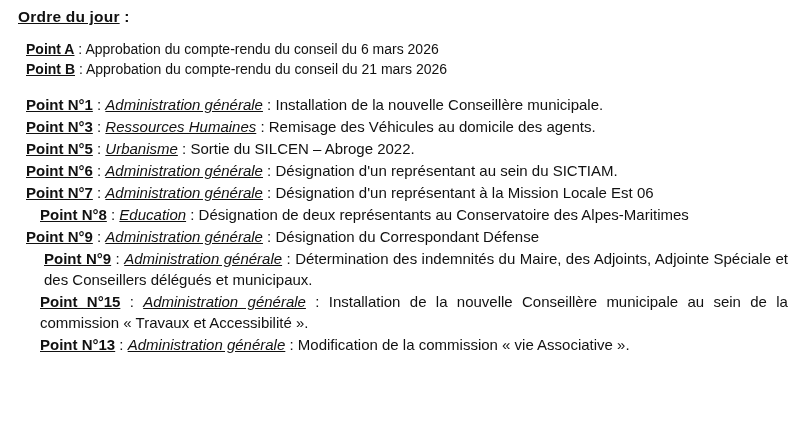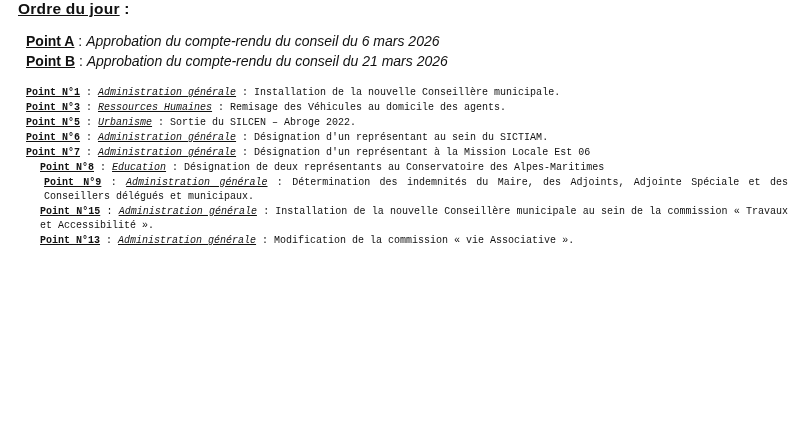--- a/index.html
+++ b/index.html
@@ -12,21 +12,21 @@
     background: #ffffff;
     font-family: "Liberation Sans", sans-serif;
     color: #111111;
     overflow: hidden;
   }
   .page {
     position: relative;
     width: 802px;
     height: 353px;
     box-sizing: border-box;
-    padding: 0 14px 0 18px;
+    padding: 8px 14px 0 18px;
   }
   .doc-title {
     font-size: 15.5px;
     font-weight: bold;
     margin: 0 0 14px 0;
     letter-spacing: 0.2px;
   }
   .doc-title .ul {
     text-decoration: underline;
   }
@@ -37,32 +37,30 @@
   .letter-line {
     font-size: 14px;
     line-height: 1.42;
     white-space: nowrap;
   }
   .letter-line .pt {
     font-weight: bold;
     text-decoration: underline;
   }
   .letter-line .desc {
-    font-style: italic;
   }
   .spacer {
     height: 12px;
   }
   .item {
-    font-size: 10px;
+    font-size: 15px;
     line-height: 1.40;
     margin-bottom: 1px;
     padding-left: 8px;
     text-align: justify;
-    font-family: Liberation Mono, monospace;
   }
   .item .pt {
     font-weight: bold;
     text-decoration: underline;
   }
   .item .svc {
     font-style: italic;
     text-decoration: underline;
   }
   .item .txt {
@@ -102,20 +100,21 @@
 
 
     <div class="item"><span class="pt">Point N°5</span><span> : </span><span class="svc">Urbanisme</span><span> : </span><span class="txt">Sortie du SILCEN – Abroge 2022.</span></div>
 
     <div class="item"><span class="pt">Point N°6</span><span> : </span><span class="svc">Administration générale</span><span> : </span><span class="txt">Désignation d'un représentant au sein du SICTIAM.</span></div>
 
     <div class="item"><span class="pt">Point N°7</span><span> : </span><span class="svc">Administration générale</span><span> : </span><span class="txt">Désignation d'un représentant à la Mission Locale Est 06</span></div>
 
     <div class="item wrap indent-1"><span class="pt">Point  N°8</span><span> :  </span><span class="svc">Education</span><span> :  </span><span class="txt">Désignation  de  deux  représentants  au  Conservatoire  des  Alpes-Maritimes</span></div>
 
+    <div class="item"><span class="pt">Point N°9</span><span> : </span><span class="svc">Administration générale</span><span> : </span><span class="txt">Désignation du Correspondant Défense</span></div>
 
 
     <div class="item wrap indent-2"><span class="pt">Point N°9</span><span> : </span><span class="svc">Administration générale</span><span> : </span><span class="txt">Détermination des indemnités du Maire, des Adjoints, Adjointe Spéciale et des Conseillers délégués et municipaux.</span></div>
 
     <div class="item wrap indent-1"><span class="pt">Point N°15</span><span> : </span><span class="svc">Administration générale</span><span> : </span><span class="txt">Installation de la nouvelle Conseillère municipale au sein de la commission « Travaux et Accessibilité ».</span></div>
 
     <div class="item indent-1"><span class="pt">Point N°13</span><span> : </span><span class="svc">Administration générale</span><span> : </span><span class="txt">Modification de la commission « vie Associative ».</span></div>
 
   </div>
 </div>

